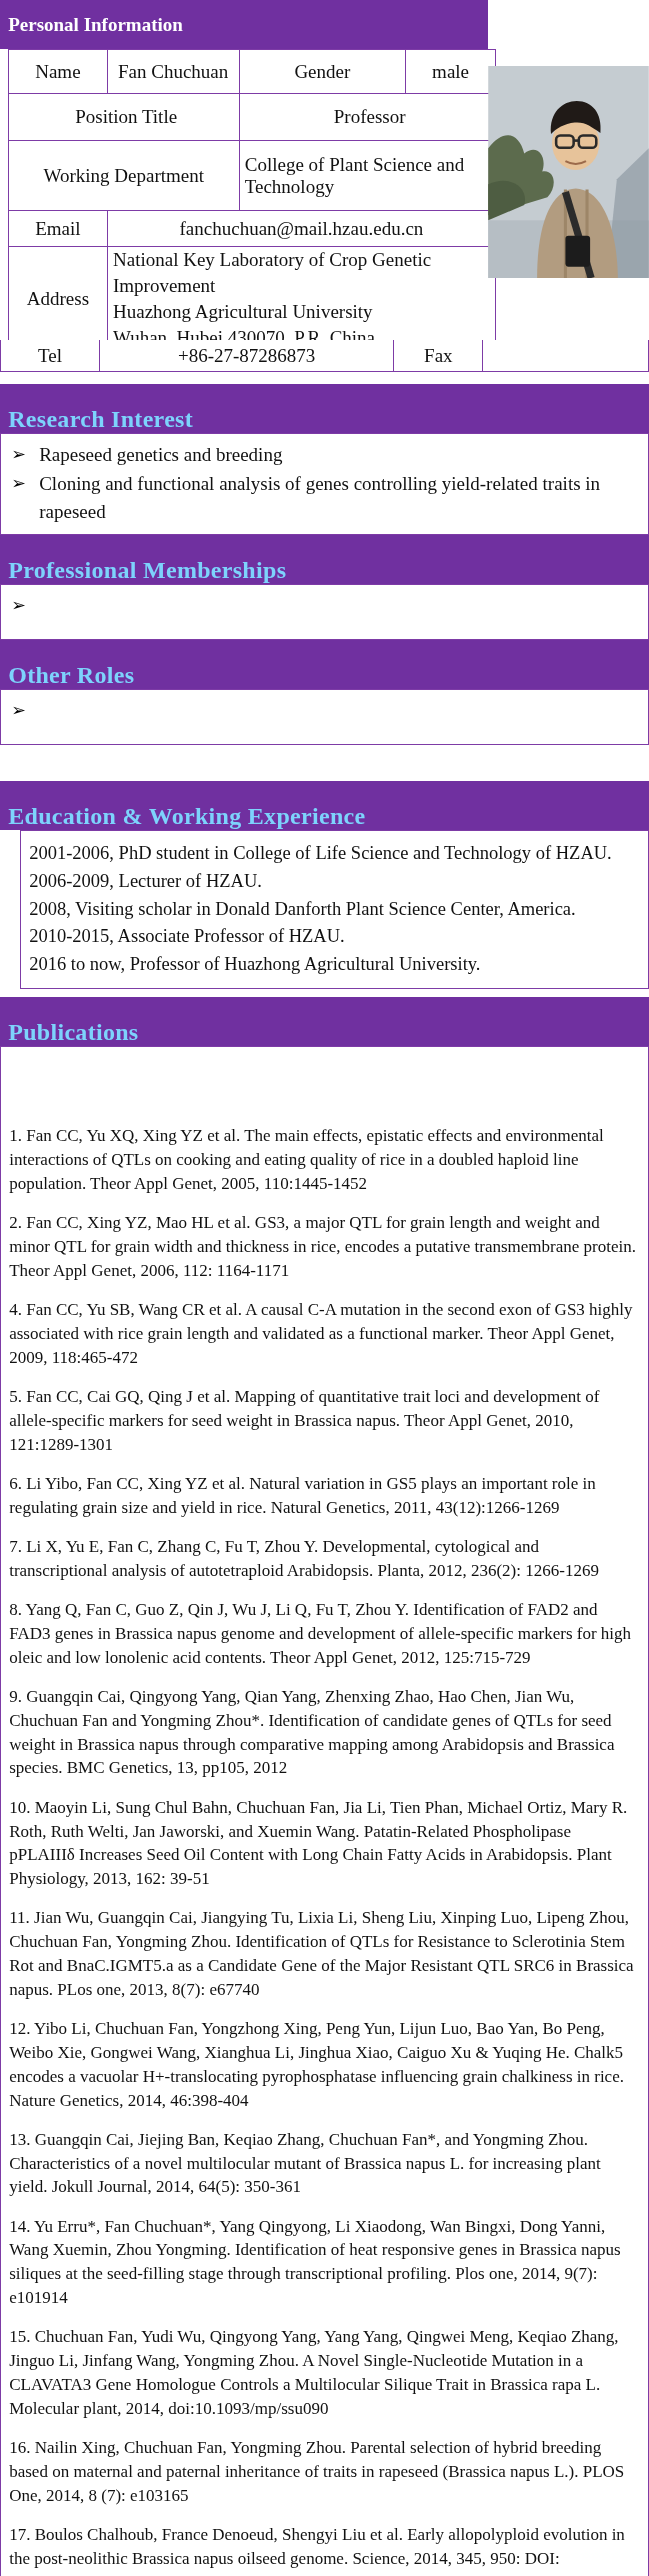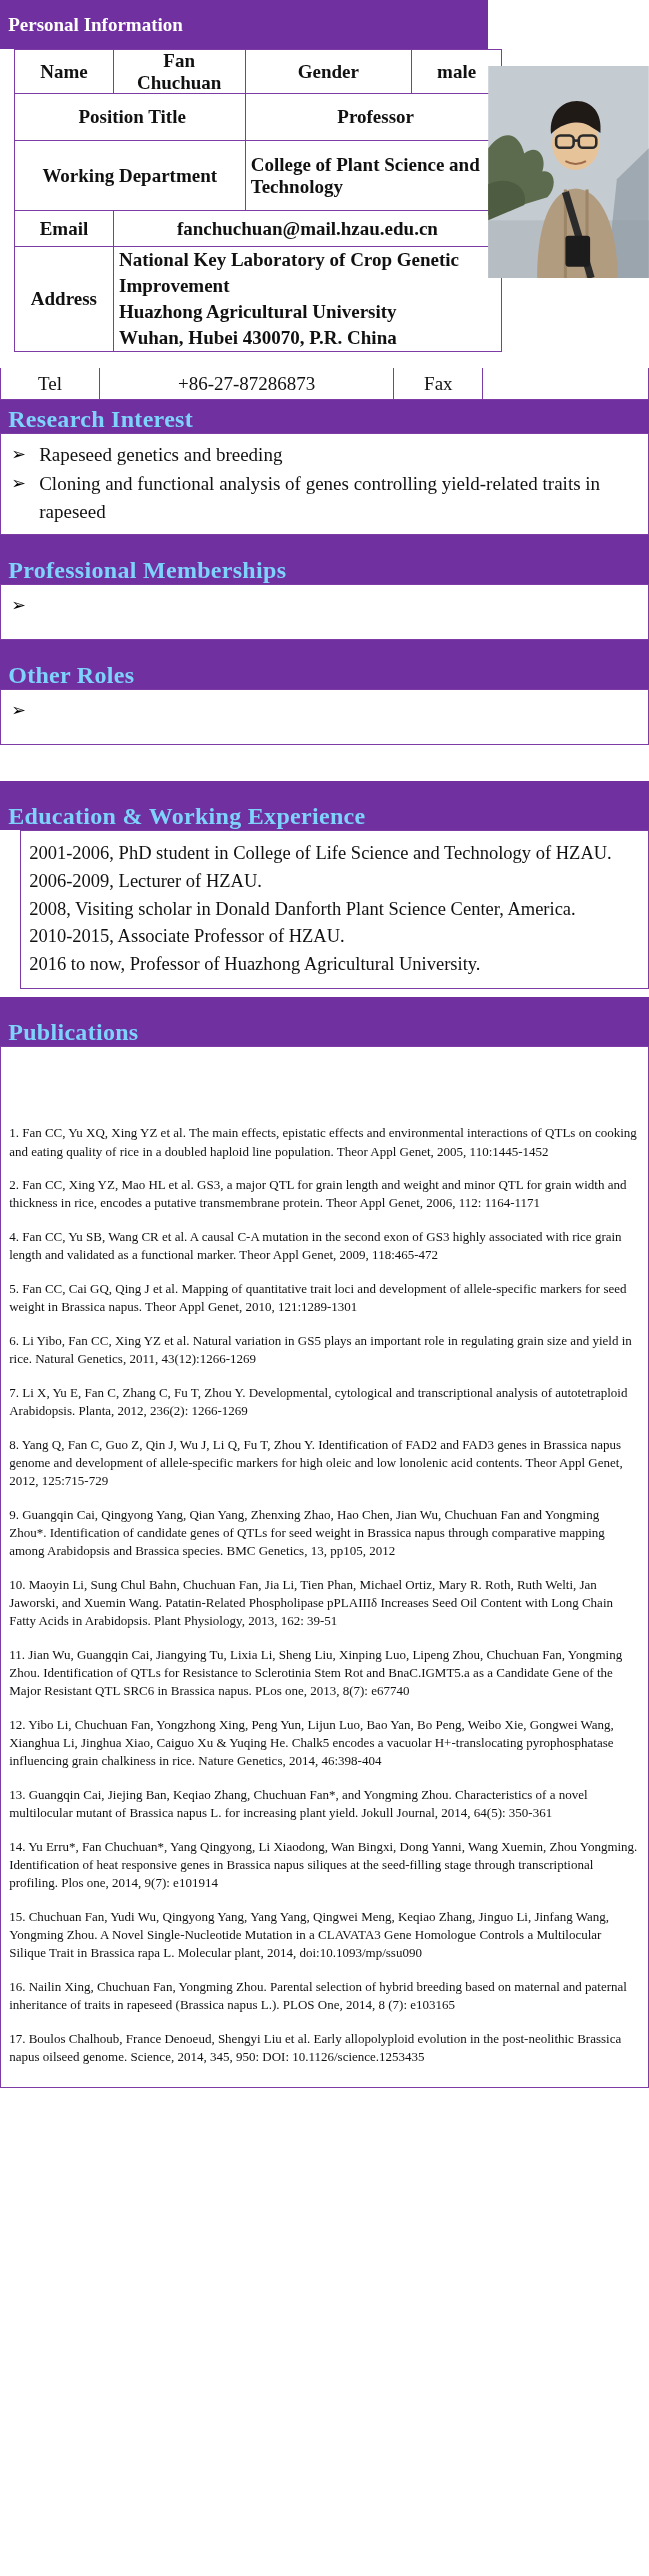--- a/index.html
+++ b/index.html
@@ -22,33 +22,33 @@
     letter-spacing:0.3px;
   }
 
   
   .personal{position:relative;height:384px;}
   .personal-header{
     position:absolute;left:0;top:0;width:488px;height:49px;
     background:var(--purple);color:#fff;font-weight:bold;font-size:19px;
     display:flex;align-items:center;padding-left:8.2px;
   }
-  .ptable{position:absolute;left:14px;top:49px;width:488px;border-left:1.5px solid var(--border);border-top:1.5px solid var(--border);font-weight:bold;}
+  .ptable{position:absolute;left:8px;top:49px;width:488px;border-left:1.5px solid var(--border);border-top:1.5px solid var(--border);}
   .prow{display:flex;width:100%;}
   .pcell{
     border-right:1.5px solid var(--border);
     border-bottom:1.5px solid var(--border);
     display:flex;align-items:center;justify-content:center;
     font-size:19px;text-align:center;padding:3.1px 5.2px;
     background:#fff;
   }
   .pcell.left{justify-content:flex-start;text-align:left;}
   .r1{height:44px;} .r2{height:47px;padding-left:10px;} .r3{height:70px;} .r4{height:36px;} .r5{height:105px;}
   .addr-lines{line-height:1.38;}
-  .telrow{position:absolute;left:0;top:368px;width:649px;display:flex;border-left:1.5px solid var(--border);}
+  .telrow{position:absolute;left:0;top:340px;width:649px;display:flex;border-left:1.5px solid var(--border);}
   .telrow .pcell{height:32px;border-top:0;}
   .photo-box{position:absolute;left:488px;top:66px;width:161px;height:212px;}
 
   
   .content-box{
     border:1.5px solid var(--border);
     background:#fff;
     padding:7.2px 8.2px;
     font-size:19px;
   }
@@ -65,21 +65,21 @@
   }
   .ri-box{min-height:93px;}
   .empty-box{min-height:56px;}
 
   .gap70{height:36px;} .gap16{height:8.2px;}
 
   .edu-box{padding:9.3px 8.2px;margin-left:20px;}
   .edu-line{font-size:18.5px;line-height:1.5;}
 
   .pub-box{padding:77px 9.3px 20.6px 8.2px;}
-  .pub-item{font-size:13px;line-height:1.4;margin-bottom:15.5px;}
+  .pub-item{font-size:17px;line-height:1.4;margin-bottom:15.5px;}
   .pub-item:last-child{margin-bottom:0;}
 
   
   svg{display:block;}
 </style>
 </head>
 <body>
 
 <div class="page">
 

